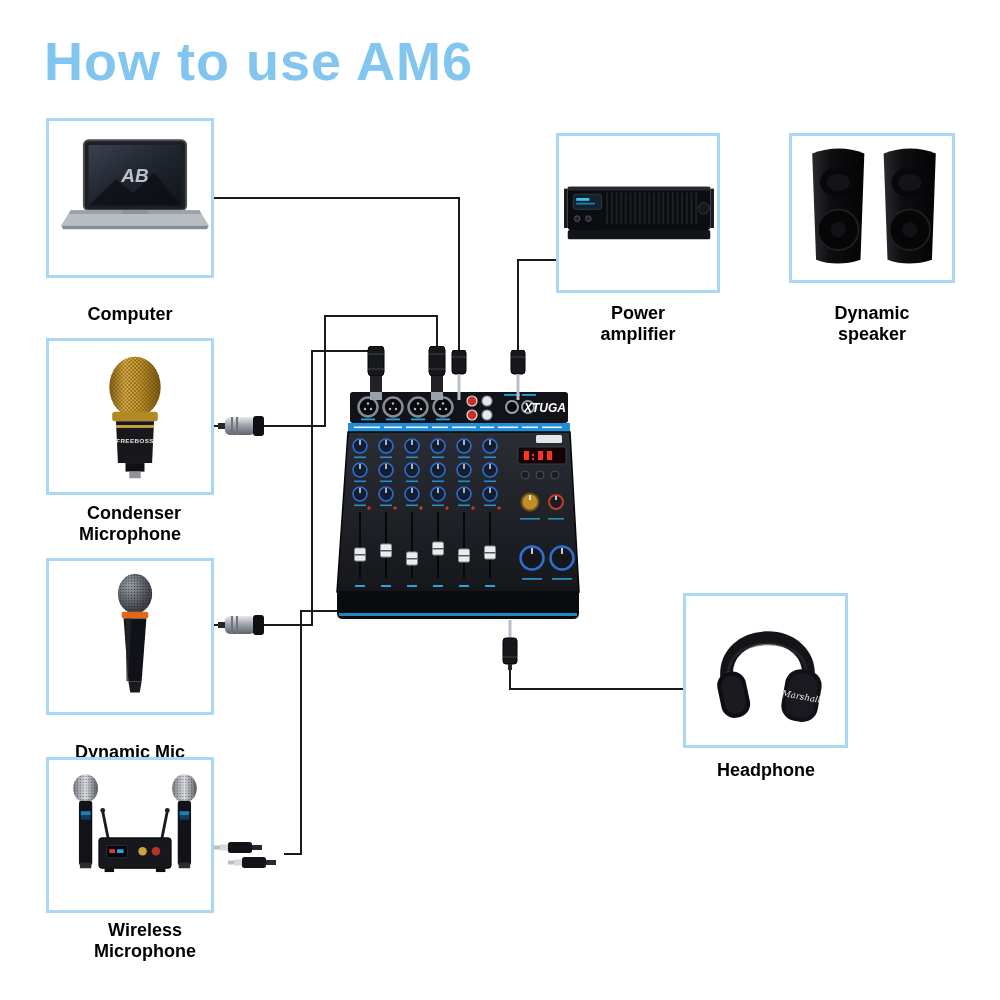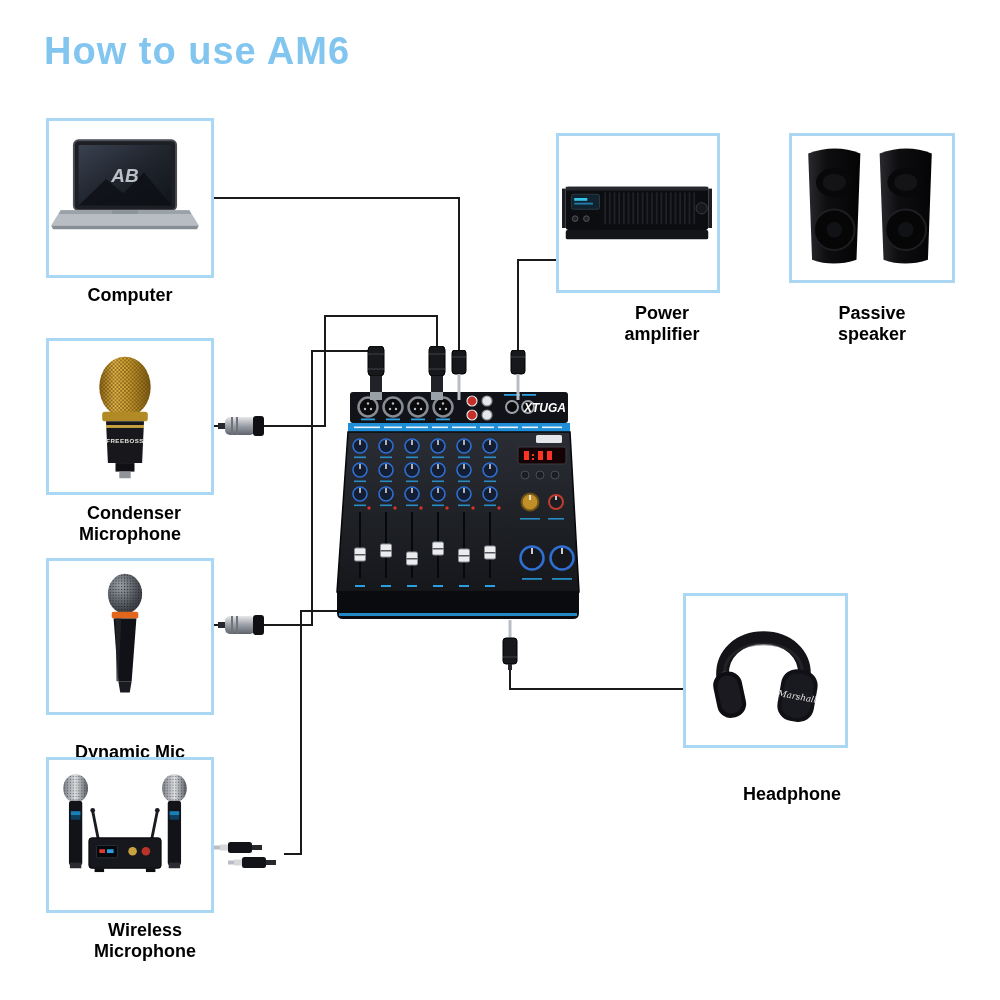--- a/index.html
+++ b/index.html
@@ -1,19 +1,19 @@
 <!DOCTYPE html>
 <html><head>
 <meta charset="utf-8">
 <style>
   * { margin:0; padding:0; box-sizing:border-box; }
   body { font-family:"Liberation Sans", sans-serif; background:#ffffff; }
   .canvas { position:relative; width:1000px; height:1000px; background:#ffffff; overflow:hidden; }
-  .page-title { position:absolute; left:44px; top:30px; font-size:38px; font-weight:800; color:#82c6f0; letter-spacing:1px; }
-  .device-box { position:absolute; background:#ffffff; border:3px solid #aad8f4; display:flex; align-items:center; justify-content:flex-start; }
+  .page-title { position:absolute; left:44px; top:30px; font-size:54px; font-weight:800; color:#82c6f0; letter-spacing:1px; }
+  .device-box { position:absolute; background:#ffffff; border:3px solid #aad8f4; display:flex; align-items:center; justify-content:flex-end; }
   .device-label { position:absolute; transform:translateX(-50%); text-align:center; font-size:18px; font-weight:700; color:#000000; line-height:1.18; white-space:pre-line; }
   .line { position:absolute; background:#1a1a1a; }
   .abs { position:absolute; }
 </style>
 </head>
 <body>
 
 <div class="canvas">
 
   <div class="page-title">How to use AM6</div>
@@ -251,21 +251,21 @@
       <rect x="26" y="14" width="108" height="74" rx="5" fill="#1d1f24" stroke="#4a4e55" stroke-width="2"></rect>
       <rect x="31" y="19" width="98" height="64" fill="url(#lap-scr)"></rect>
       <path d="M31,83 L60,55 L78,70 L100,48 L129,83 Z" fill="#0c0f14" opacity="0.8"></path>
       <text x="80" y="58" text-anchor="middle" font-size="20" font-style="italic" font-weight="bold" fill="#cdd3da" opacity="0.9">AB</text>
       <path d="M12,88 L148,88 L158,104 L2,104 Z" fill="#b8bdc4"></path>
       <path d="M12,88 L148,88 L150,92 L10,92 Z" fill="#9ba1a9"></path>
       <rect x="66" y="88" width="28" height="4" rx="2" fill="#8d939b"></rect>
       <path d="M2,104 L158,104 L156,108 L4,108 Z" fill="#878d95"></path>
     </svg>
   </div>
-  <div class="device-label" style="left:130px;top:285px;">Computer</div>
+  <div class="device-label" style="left:130px;top:304px;">Computer</div>
 
   <div class="device-box" style="left:46px;top:338px;width:168px;height:157px;">
     <svg width="152" height="145" viewBox="0 0 160 150">
       <defs>
         <linearGradient id="mic-gold" x1="0" y1="0" x2="1" y2="0">
           <stop offset="0" stop-color="#8a6214"></stop>
             <stop offset="0.3" stop-color="#e6b84a"></stop>
             <stop offset="0.6" stop-color="#c99a2d"></stop>
             <stop offset="1" stop-color="#7d5a12"></stop>
           </linearGradient>
@@ -385,21 +385,21 @@
       </g>
       <rect x="10" y="60" width="30" height="16" rx="2" fill="#11232e" stroke="#2e3b44"></rect>
       <rect x="13" y="64" width="14" height="3" fill="#35c3e8"></rect>
       <rect x="13" y="69" width="20" height="2" fill="#2aa0e0" opacity="0.7"></rect>
       <circle cx="14" cy="86" r="3" fill="#222428" stroke="#55585e"></circle>
       <circle cx="26" cy="86" r="3" fill="#222428" stroke="#55585e"></circle>
       <circle cx="149" cy="75" r="6" fill="#17181d" stroke="#3a3d44"></circle>
       <rect x="4" y="98" width="152" height="10" rx="2" fill="#141519"></rect>
     </svg>
   </div>
-  <div class="device-label" style="left:638px;top:303px;margin-left:24px;">Power
+  <div class="device-label" style="left:638px;top:303px;">Power
 amplifier</div>
 
   <div class="device-box" style="left:789px;top:133px;width:166px;height:150px;">
     <svg width="156" height="140" viewBox="0 0 160 145">
       <defs>
           <linearGradient id="spk-body" x1="0" y1="0" x2="1" y2="0">
         <stop offset="0" stop-color="#2a2a2e"></stop>
             <stop offset="0.35" stop-color="#0e0e11"></stop>
             <stop offset="1" stop-color="#040405"></stop>
           </linearGradient>
@@ -413,35 +413,35 @@
       </g>
       <g>
         <path d="M90,16 Q118,6 144,16 L140,126 Q116,134 94,126 Z" fill="url(#spk-body)"></path>
         <ellipse cx="117" cy="46" rx="19" ry="15" fill="#08080a"></ellipse>
         <ellipse cx="117" cy="46" rx="12" ry="9" fill="#141417"></ellipse>
         <circle cx="117" cy="95" r="21" fill="#060607" stroke="#1f1f23" stroke-width="2"></circle>
         <circle cx="117" cy="95" r="8" fill="#111216"></circle>
       </g>
     </svg>
   </div>
-  <div class="device-label" style="left:872px;top:303px;">Passive
+  <div class="device-label" style="left:872px;top:303px;">Dynamic
 speaker</div>
 
   <div class="device-box" style="left:683px;top:593px;width:165px;height:155px;">
     <svg width="155" height="145" viewBox="0 0 160 150">
       <path d="M38,86 C30,26 130,26 122,86" fill="none" stroke="#141418" stroke-width="13" stroke-linecap="round"></path>
       <path d="M40,82 C34,36 126,36 120,82" fill="none" stroke="#2b2b32" stroke-width="3" opacity="0.6"></path>
       <circle cx="40" cy="80" r="4.5" fill="#33353b"></circle>
       <circle cx="120" cy="80" r="4.5" fill="#33353b"></circle>
       <g transform="rotate(-12 45 100)">
         <rect x="30" y="76" width="30" height="48" rx="14" fill="#0e0e12"></rect>
         <rect x="34" y="80" width="22" height="40" rx="11" fill="#1a1a20"></rect>
       </g>
       <g transform="rotate(10 115 102)">
         <rect x="96" y="74" width="38" height="54" rx="16" fill="#101016"></rect>
         <rect x="100" y="78" width="30" height="46" rx="13" fill="#191920"></rect>
         <text x="115" y="105" text-anchor="middle" font-size="9" font-style="italic" fill="#e8e6e0" font-family="'DejaVu Serif', serif">Marshall</text>
       </g>
     </svg>
   </div>
-  <div class="device-label" style="left:792px;top:760px;margin-top:24px;">Headphone</div>
+  <div class="device-label" style="left:766px;top:760px;">Headphone</div>
 
 </div>
 
 </body></html>

